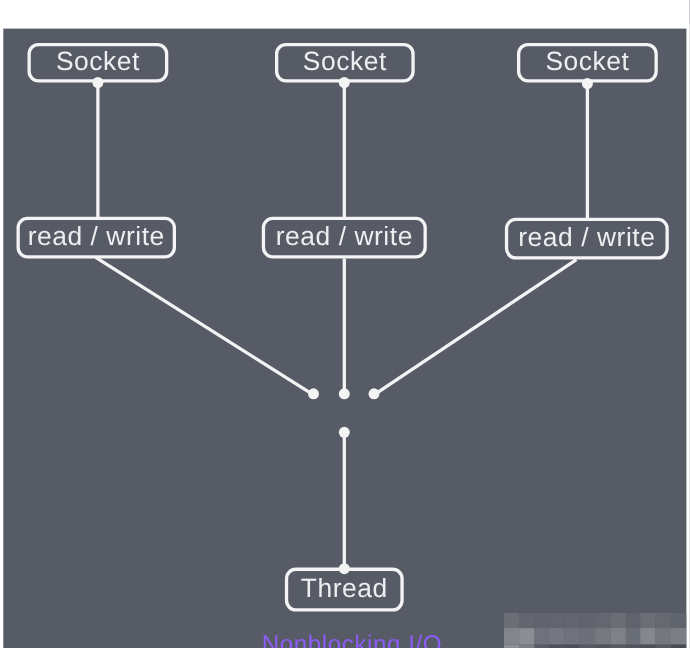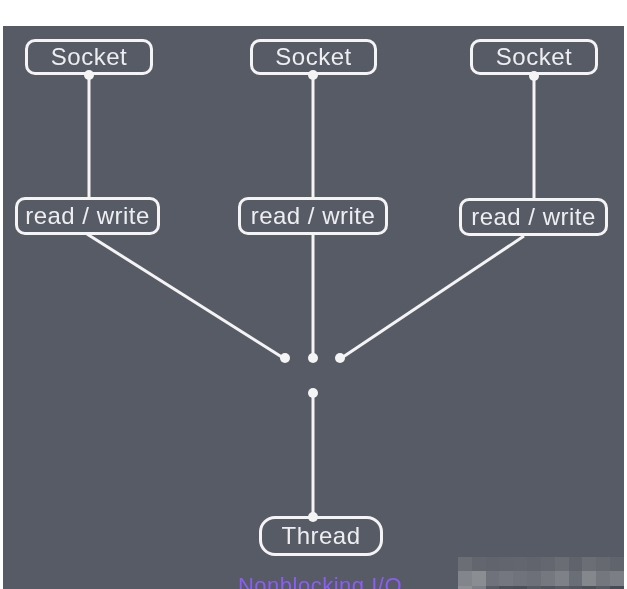--- a/index.html
+++ b/index.html
@@ -33,21 +33,21 @@
     white-space:nowrap;
     background:transparent;
   }
   .socket1{left:25px;top:17px;width:128px;height:36px;}
   .socket2{left:250px;top:17px;width:127px;height:36px;}
   .socket3{left:470px;top:17px;width:128px;height:36px;}
   .rw1{left:15px;top:175px;width:145px;height:38px;}
   .rw2{left:238px;top:175px;width:150px;height:38px;}
   .rw3{left:459px;top:176px;width:149px;height:38px;}
   .selector{left:255px;top:337px;width:112px;height:34px;font-size:22px;}
-  .thread{left:259px;top:494px;width:124px;height:40px;border-radius:16px;}
+  .thread{left:259px;top:494px;width:108px;height:40px;}
   .caption{
     position:absolute;left:180px;top:551px;width:280px;
     text-align:center;
     color:#8b5cf6;
     font-size:22px;
     letter-spacing:0.5px;
   }
   .watermark{
     position:absolute;left:458px;top:535px;width:166px;height:43px;
     display:grid;

